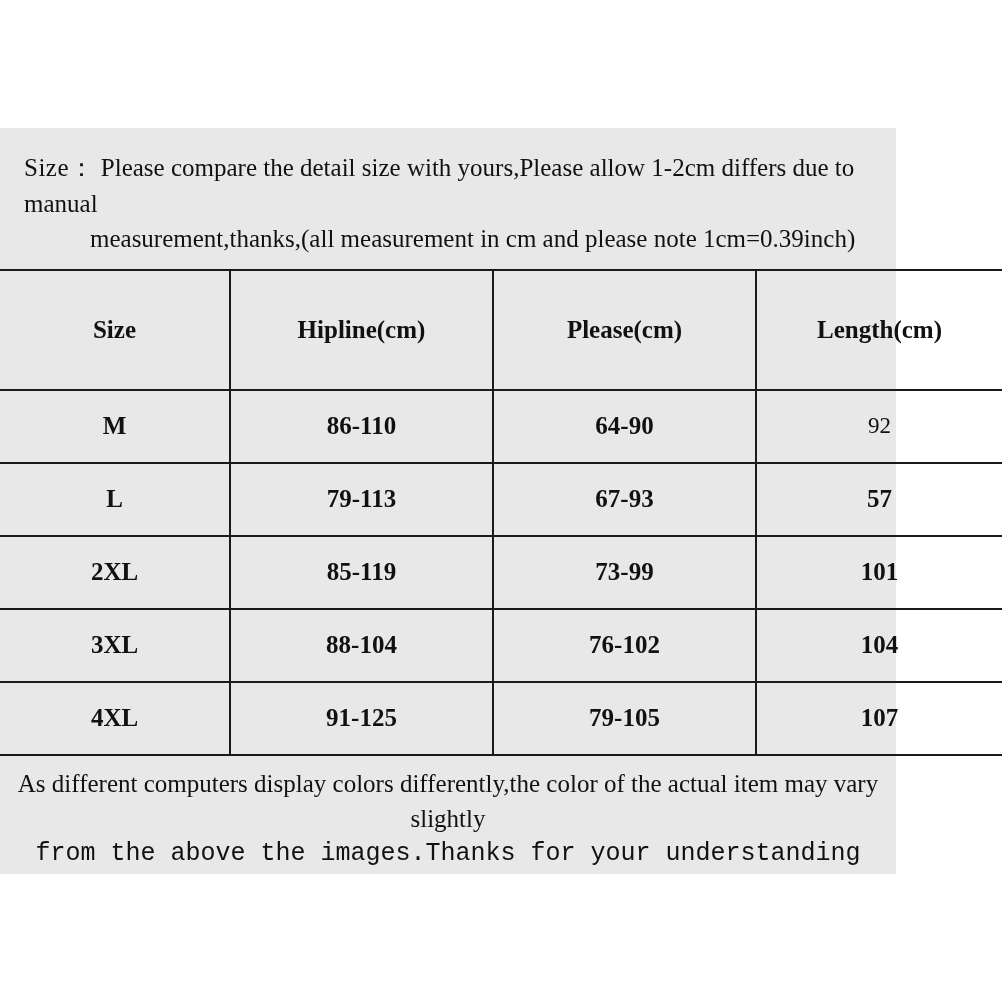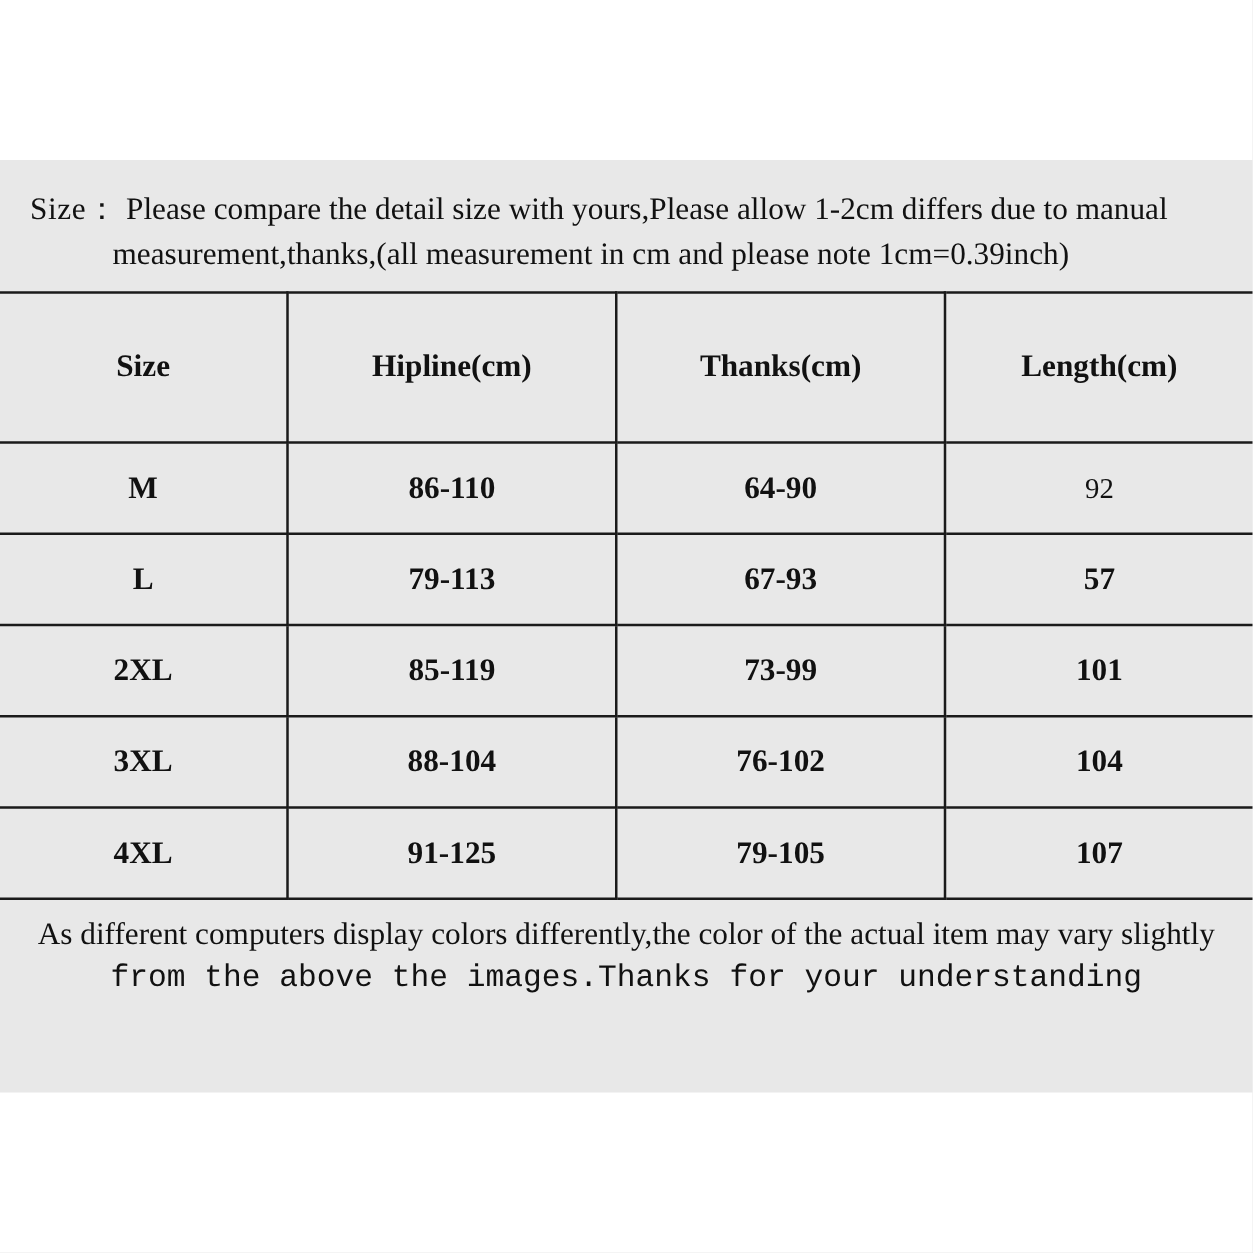--- a/index.html
+++ b/index.html
@@ -11,21 +11,21 @@
     height: 1002px;
     background: #ffffff;
     font-family: "Liberation Serif", serif;
     color: #111111;
     overflow: hidden;
   }
   .sheet {
     position: absolute;
     left: 0;
     top: 128px;
-    width: 1002px;
+    width: 896px;
     height: 746px;
     background: #e8e8e8;
     box-sizing: border-box;
   }
   .note-top {
     padding: 22px 18px 12px 24px;
     font-size: 25px;
     line-height: 1.42;
     text-align: left;
   }
@@ -97,21 +97,21 @@
     <colgroup>
       <col class="c1">
         <col class="c2">
         <col class="c3">
         <col class="c4">
     </colgroup>
     <thead>
       <tr class="head">
         <th>Size</th>
         <th>Hipline(cm)</th>
-        <th>Thanks(cm)</th>
+        <th>Please(cm)</th>
         <th>Length(cm)</th>
       </tr>
     </thead>
     <tbody>
       <tr>
         <td>M</td>
         <td>86-110</td>
         <td>64-90</td>
         <td class="cell-light">92</td>
       </tr>

